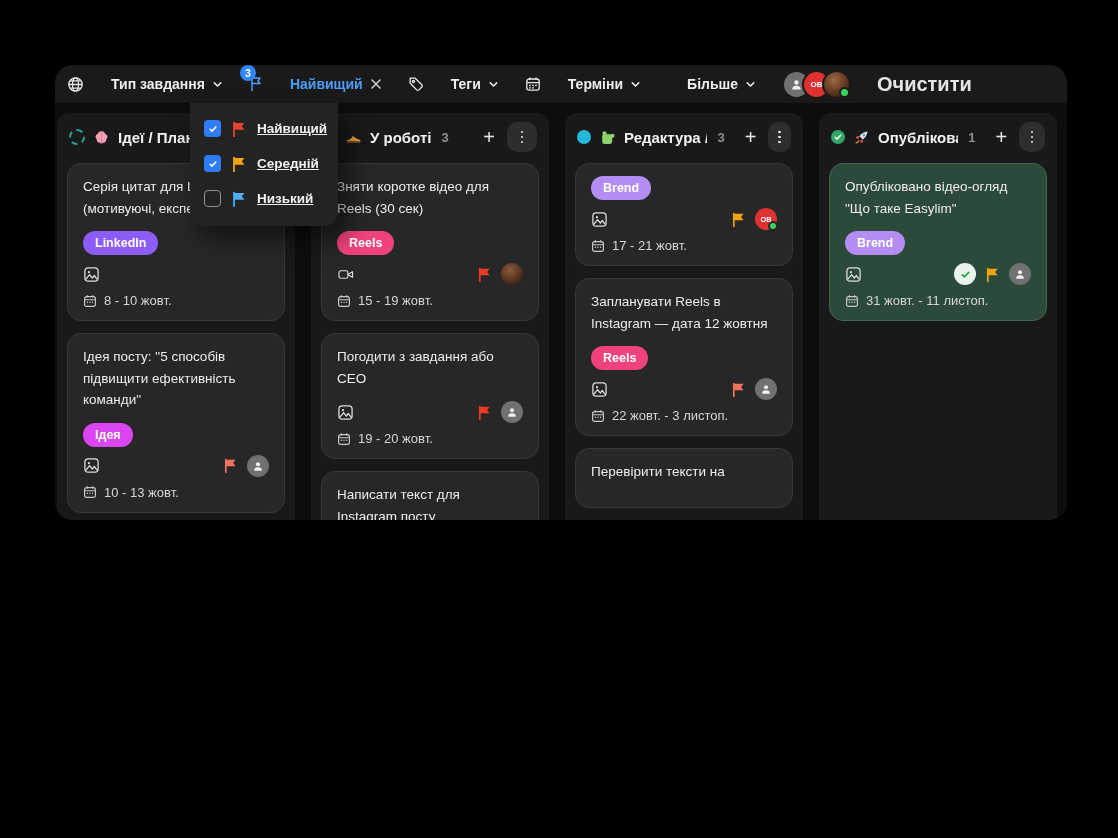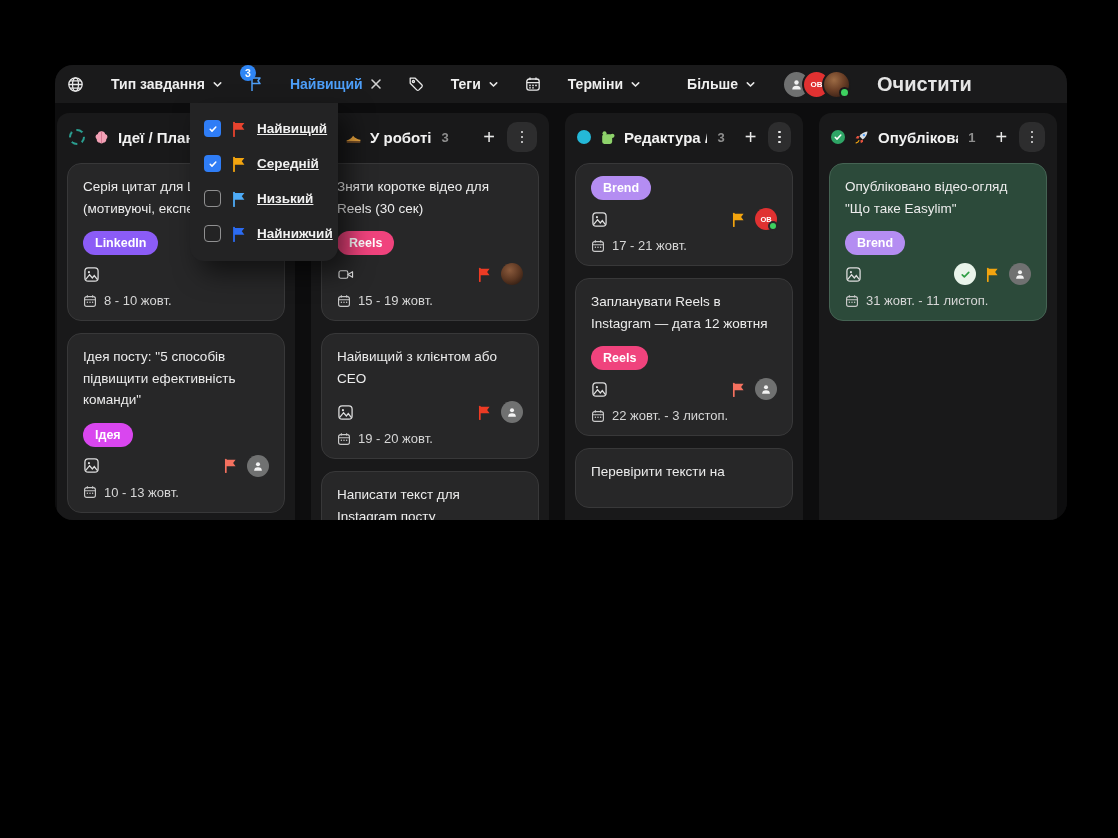--- a/index.html
+++ b/index.html
@@ -302,21 +302,21 @@
                   <svg width="14" height="14" viewBox="0 0 16 16" fill="none" stroke="#c9c9c9" stroke-width="1.3">
                     <rect x="1.8" y="3" width="12.4" height="11.2" rx="2.4"></rect>
                     <path d="M5 1.4 V4 M11 1.4 V4 M1.8 6.6 H14.2"></path>
                     <path d="M5 9.4 h.01 M8 9.4 h.01 M11 9.4 h.01" stroke-linecap="round" stroke-width="1.7"></path>
                   </svg>
                 </span>
                 <span>15 - 19 жовт.</span>
               </div>
             </div>
             <div class="card">
-              <div class="card-title">Найвищий з клієнтом або CEO</div>
+              <div class="card-title">Погодити з завдання або CEO</div>
               <div class="icons-row">
                 <span>
                   <svg width="17" height="17" viewBox="0 0 16 16" fill="none" stroke="#dedede" stroke-width="1.2">
                     <rect x="1.8" y="1.8" width="12.4" height="12.4" rx="3"></rect>
                     <circle cx="5.6" cy="5.8" r="1" fill="#dedede" stroke="none"></circle>
                     <path d="M2.6 12.6 6.2 8.2 8.8 11.2 10.6 9 13.4 12.6"></path>
                   </svg>
                 </span>
                 <span class="icons-right">
                   <span>
@@ -552,26 +552,16 @@
         <div class="dd-row">
           <span class="checkbox unchecked"></span>
           <span>
             <svg width="16" height="16" viewBox="0 0 16 16">
               <path d="M3 15.2 V1.6" stroke="#4dabf7" stroke-width="1.8" stroke-linecap="round" fill="none"></path>
               <path d="M3 1.9 H13.4 L10.8 5.3 13.4 8.7 H3 Z" fill="#4dabf7"></path>
             </svg>
           </span>
           <span class="dd-label">Низький</span>
         </div>
-        <div class="dd-row">
-          <span class="checkbox unchecked"></span>
-          <span>
-            <svg width="16" height="16" viewBox="0 0 16 16">
-              <path d="M3 15.2 V1.6" stroke="#2b6bf2" stroke-width="1.8" stroke-linecap="round" fill="none"></path>
-              <path d="M3 1.9 H13.4 L10.8 5.3 13.4 8.7 H3 Z" fill="#2b6bf2"></path>
-            </svg>
-          </span>
-          <span class="dd-label">Найнижчий</span>
-        </div>
       </div>
 
   </div>
 </div>
 
 </body></html>

